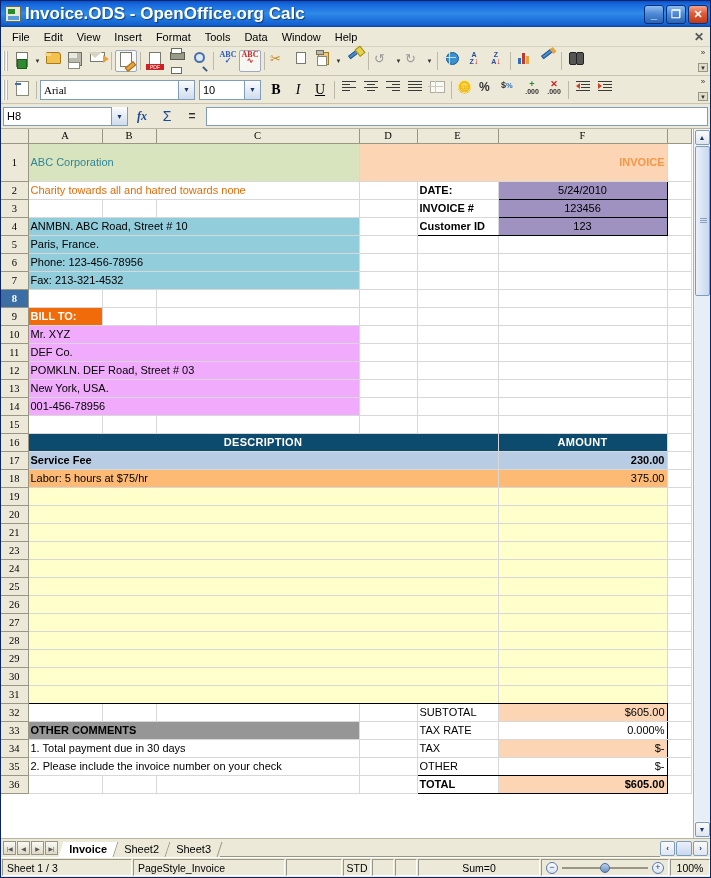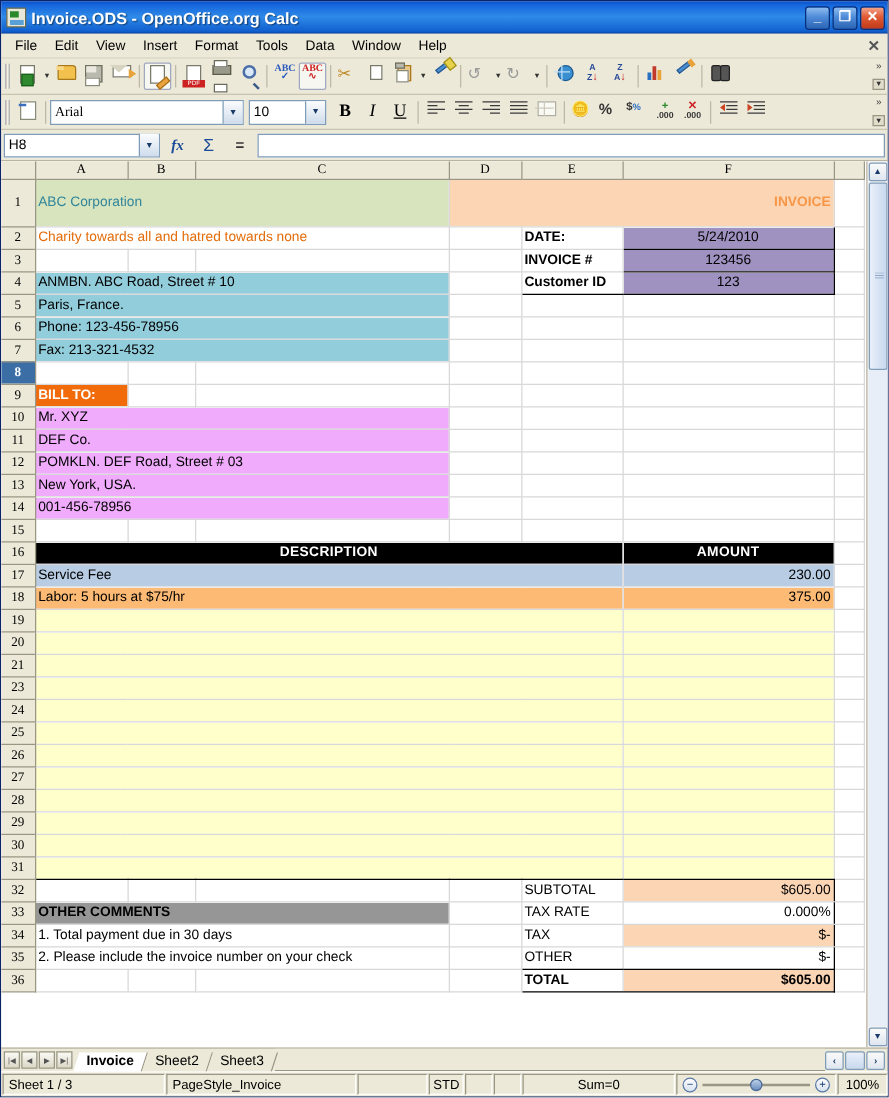--- a/index.html
+++ b/index.html
@@ -16,21 +16,21 @@
     height: 26px; flex: 0 0 26px; display: flex; align-items: center;
     background: linear-gradient(180deg,#0a50c8 0%,#1667dd 12%,#2f8ae8 48%,#1160d0 92%,#0b3f9e 100%);
     color:#fff; padding: 0 2px 0 4px;
   }
   .titlebar .tb-icon {
     width:16px;height:16px;flex:0 0 16px;margin-right:4px;position:relative;
     background:#e8e8d8;border:1px solid #6b6b4b;border-radius:1px;overflow:hidden;
   }
   .titlebar .tb-icon:before{content:"";position:absolute;left:2px;top:2px;width:7px;height:5px;background:#2a8a2a;}
   .titlebar .tb-icon:after{content:"";position:absolute;left:2px;top:9px;width:11px;height:4px;background:#5aa0d8;}
-  .titlebar .tb-title { font-size:13px; font-weight:bold; white-space:nowrap;
+  .titlebar .tb-title { font-size:17px; font-weight:bold; white-space:nowrap;
     text-shadow:1px 1px 1px rgba(0,0,0,.45); flex:1 1 auto; }
   .winbtns { display:flex; gap:2px; align-items:center; }
   .winbtn {
     width:20px;height:19px;border:1px solid #0a2f7a;border-radius:3px;
     display:flex;align-items:center;justify-content:center;
     font-size:11px;font-weight:bold;color:#fff;
     background:linear-gradient(180deg,#8fbdf0 0%,#4f8bd8 45%,#2a64b4 100%);
   }
   .winbtn.close { background:linear-gradient(180deg,#f2a48c 0%,#e05a34 45%,#c03a18 100%); }
   .winbtn span{line-height:1;}
@@ -191,25 +191,25 @@
   td.rhdr.sel{background:#3a6ea5;color:#fff;font-weight:bold;}
   td.cell{height:18px;border-right:1px solid #d8d8d8;border-bottom:1px solid #d8d8d8;
     font-size:11px;padding:0 2px;overflow:hidden;white-space:nowrap;vertical-align:middle;}
   td.cell.blank{background:#fff;}
 
   
   .c-green{background:#d7e4bd;}
   .c-peach{background:#fcd5b5;}
   .c-blue{background:#92cddc;}
   .c-ltblue{background:#f0abfc;}
-  .c-rowA{background:#b8cce4;}
+  .c-rowA{background:#b8cce4;font-weight:bold;}
   .c-rowB{background:#fdba74;}
   .c-yellow{background:#ffffcc;}
   .c-purple{background:#9f92c0;}
-  .c-orange{background:#000000;}
+  .c-orange{background:#0c4a6e;}
   .c-gray{background:#969696;}
   .c-peach2{background:#fcd5b5;}
   .t-company{color:#31859b;font-size:17px;font-family:"Liberation Sans",sans-serif;vertical-align:bottom;}
   .t-invoice{color:#f79646;font-size:26px;font-weight:bold;text-align:right;letter-spacing:0px;
     font-family:"Liberation Sans",sans-serif;vertical-align:middle;}
   .t-tagline{color:#e36c09;font-size:11px;}
   .t-billto{color:#fff;background:#f26b0a;font-weight:bold;font-size:11px;}
   .t-hdrband{color:#fff;font-weight:bold;font-size:11px;text-align:center;letter-spacing:.3px;}
   .t-label{font-weight:bold;font-size:11px;}
   .t-ctr{text-align:center;}

